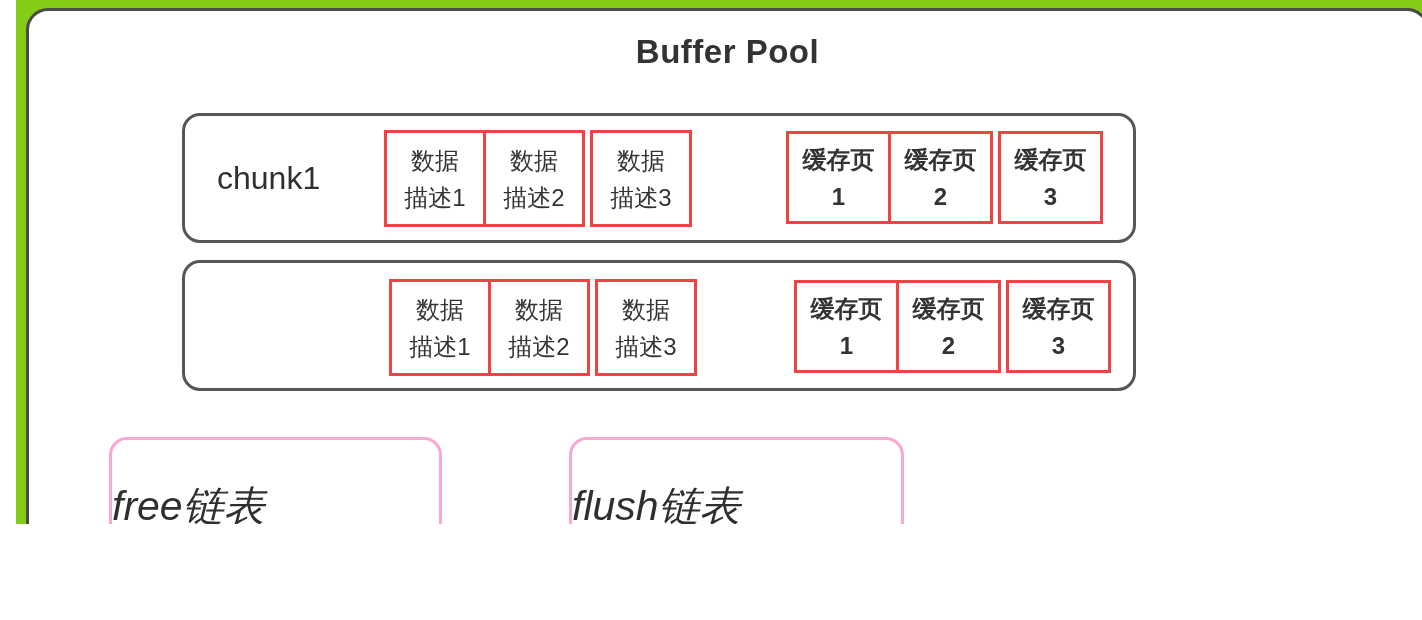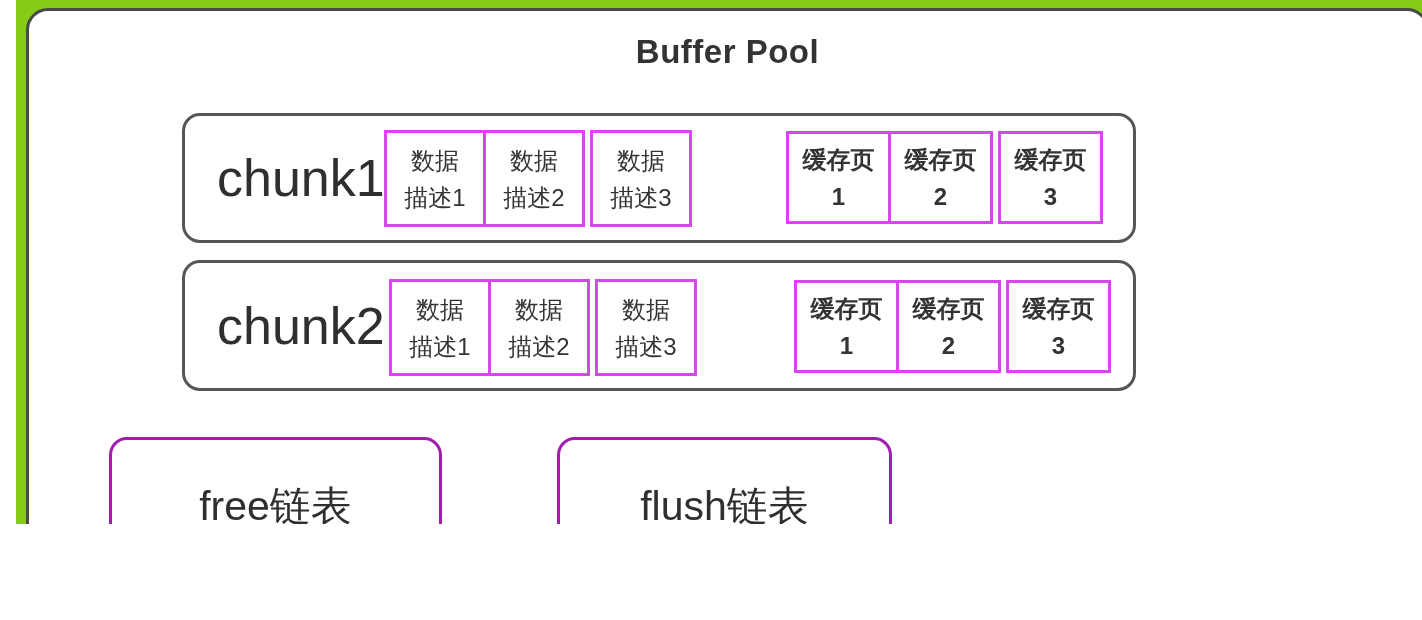--- a/index.html
+++ b/index.html
@@ -50,38 +50,38 @@
     background: #ffffff;
     box-sizing: border-box;
   }
   .chunk-row--1 { top: 102px; }
   .chunk-row--2 { top: 249px; height: 131px; }
   .chunk-label {
     position: absolute;
     left: 32px;
     top: 50%;
     transform: translateY(-50%);
-    font-size: 52px;
+    font-size: 32px;
     color: #2f2f2f;
     white-space: nowrap;
   }
   .box-group {
     position: absolute;
     top: 14px;
     display: flex;
     align-items: flex-start;
   }
   .desc-group { left: 199px; }
   .page-group { left: 601px; top: 15px; font-weight: bold; }
   .chunk-row--2 .desc-group { left: 204px; top: 16px; }
   .chunk-row--2 .page-group { left: 609px; top: 17px; }
   .cell-box {
     width: 96px;
     height: 91px;
-    border: 3px solid #d946ef;
+    border: 3px solid #ef4444;
     background: #ffffff;
     box-sizing: content-box;
     display: flex;
     flex-direction: column;
     align-items: center;
     justify-content: center;
     text-align: right;
     color: #333333;
   }
   .cell-box + .cell-box { margin-left: -3px; }
@@ -90,30 +90,30 @@
   .cell-line {
     font-size: 24px;
     line-height: 37px;
     white-space: nowrap;
   }
   
   .list-box {
     position: absolute;
     top: 426px;
     height: 139px;
-    border: 3px solid #a21caf;
+    border: 3px solid #f9a8d4;
     border-radius: 18px;
     background: #ffffff;
     box-sizing: border-box;
     display: flex;
     align-items: center;
-    justify-content: center;
+    font-style: italic;
   }
   .list-box--free  { left: 80px;  width: 333px; }
-  .list-box--flush { left: 528px; width: 335px; }
+  .list-box--flush { left: 540px; width: 335px; }
   .list-box--lru   { left: 940px; width: 336px; }
   .list-label {
     font-size: 41px;
     color: #2f2f2f;
     white-space: nowrap;
   }
 </style>
 </head>
 <body>
 
@@ -150,21 +150,20 @@
           <div class="cell-line">2</div>
         </div>
         <div class="cell-box">
           <div class="cell-line">缓存页</div>
           <div class="cell-line">3</div>
         </div>
       </div>
     </div>
 
     <div class="chunk-row chunk-row--2">
-      <div class="chunk-label">chunk2</div>
 
       <div class="box-group desc-group">
         <div class="cell-box">
           <div class="cell-line">数据</div>
           <div class="cell-line">描述1</div>
         </div>
         <div class="cell-box">
           <div class="cell-line">数据</div>
           <div class="cell-line">描述2</div>
         </div>

